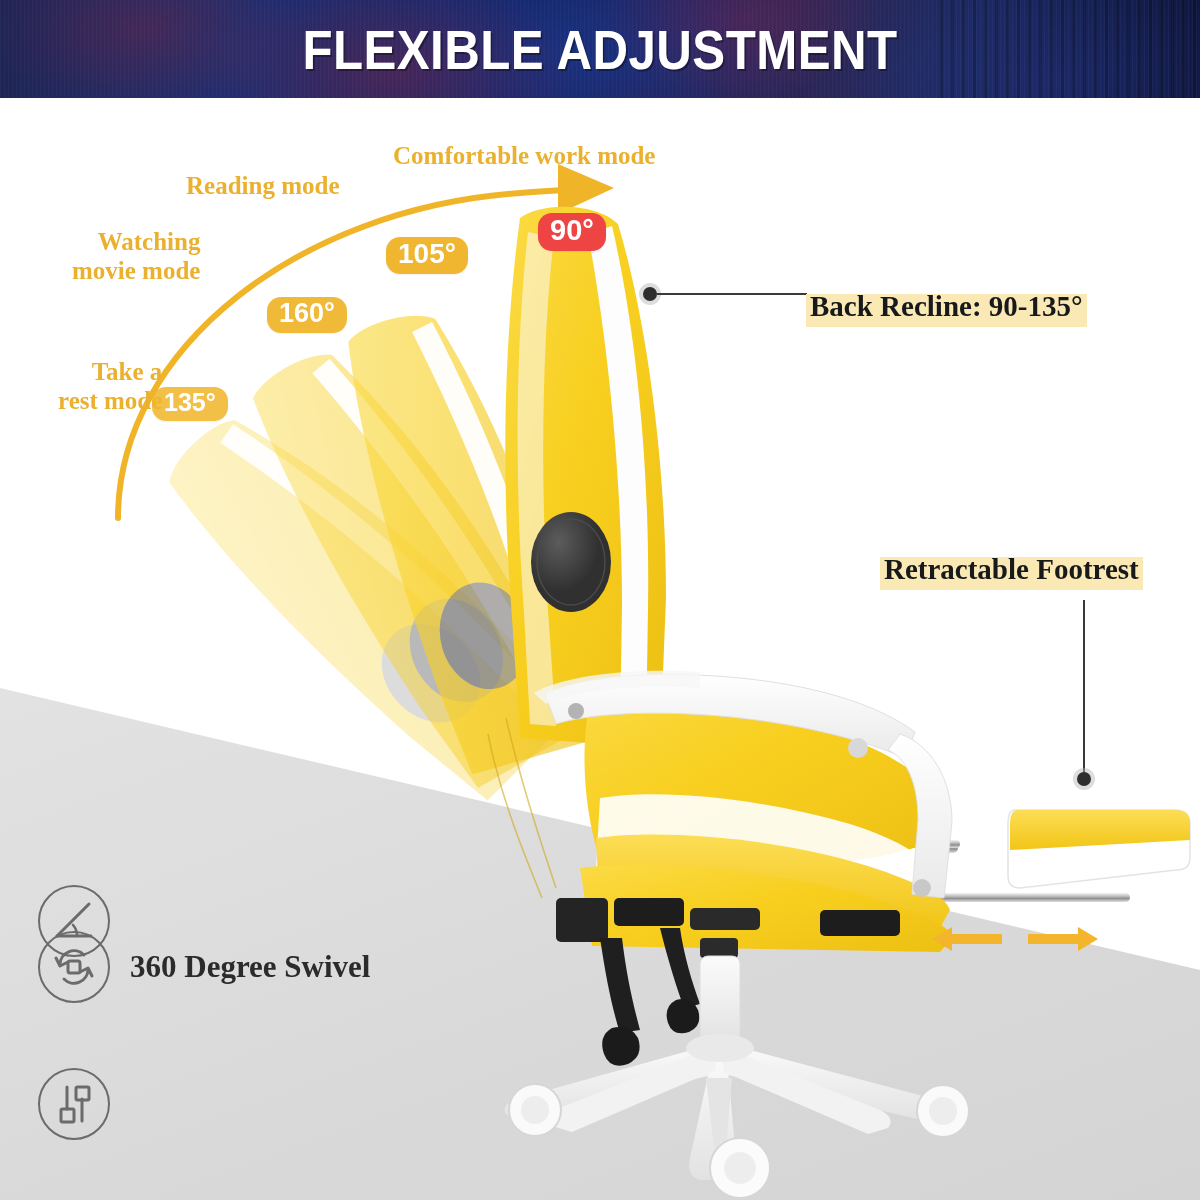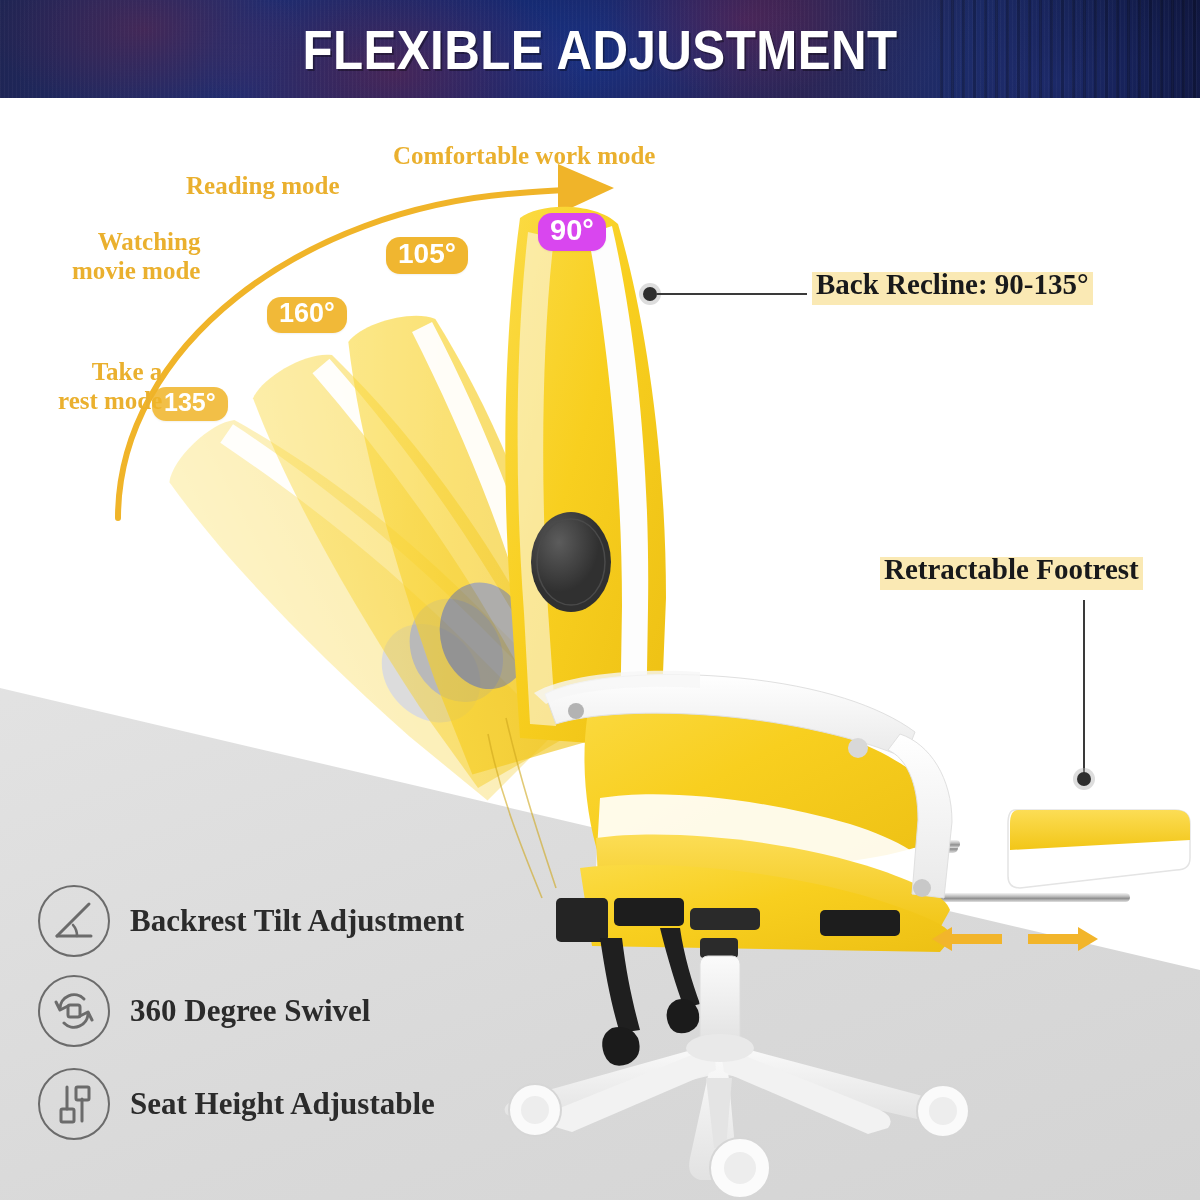--- a/index.html
+++ b/index.html
@@ -266,25 +266,25 @@
   <div class="mode-label" style="left:58px;top:358px;">Take a
 rest mode</div>
   <div class="mode-label" style="left:72px;top:228px;">Watching
 movie mode</div>
   <div class="mode-label" style="left:186px;top:172px;">Reading mode</div>
   <div class="mode-label" style="left:393px;top:142px;">Comfortable work mode</div>
 
   <div class="badge" style="left:152px;top:387px;font-size:25px;background:rgba(240,180,41,.86);">135°</div>
   <div class="badge" style="left:267px;top:297px;font-size:27px;background:rgba(240,180,41,.93);">160°</div>
   <div class="badge" style="left:386px;top:237px;font-size:28px;background:rgba(240,180,41,.97);">105°</div>
-  <div class="badge" style="left:538px;top:213px;font-size:29px;background:#d946ef;">90°</div>
+  <div class="badge" style="left:538px;top:213px;font-size:29px;background:#ef4444;">90°</div>
 
   <div class="leader-dot" style="left:643px;top:287px;"></div>
   <div class="leader" style="left:657px;top:293px;width:150px;height:2px;"></div>
-  <div class="callout-text" style="left:806px;top:266px;margin-left:6px;">Back Recline: 90-135°</div>
+  <div class="callout-text" style="left:806px;top:288px;">Back Recline: 90-135°</div>
 
   <div class="callout-text" style="left:880px;top:551px;">Retractable Footrest</div>
   <div class="leader" style="left:1083px;top:600px;width:2px;height:178px;"></div>
   <div class="leader-dot" style="left:1077px;top:772px;"></div>
 
   <svg class="dbl-arrow" style="left:930px;top:922px;" width="170" height="34" viewBox="0 0 170 34">
     <g fill="#f2b52b">
       <path d="M2 17 L22 5 L22 12 L72 12 L72 22 L22 22 L22 29 Z"></path>
       <path d="M168 17 L148 5 L148 12 L98 12 L98 22 L148 22 L148 29 Z"></path>
     </g>
@@ -293,24 +293,23 @@
   <div class="feature" style="top:885px;">
     <div class="feature-icon">
       <svg width="46" height="46" viewBox="0 0 46 46">
         <g fill="none" stroke="#6b6b6b" stroke-width="3" stroke-linecap="round">
           <line x1="6" y1="38" x2="40" y2="38"></line>
           <line x1="6" y1="38" x2="38" y2="6"></line>
           <path d="M26 38 A 16 16 0 0 0 22 27" stroke-width="2.6"></path>
         </g>
       </svg>
     </div>
-    <div class="feature-label">Backrest Tilt Adjustment</div>
   </div>
 
-  <div class="feature" style="top:975px;">
+  <div class="feature" style="top:931px;">
     <div class="feature-icon">
       <svg width="46" height="46" viewBox="0 0 46 46">
         <g fill="none" stroke="#6b6b6b" stroke-width="3" stroke-linecap="round" stroke-linejoin="round">
           <rect x="17" y="17" width="12" height="12" rx="2"></rect>
           <path d="M9 21 A 14 14 0 0 1 33 11"></path>
           <polyline points="5,14 9,22 17,18"></polyline>
           <path d="M37 25 A 14 14 0 0 1 13 35"></path>
           <polyline points="41,32 37,24 29,28"></polyline>
         </g>
       </svg>
@@ -322,16 +321,15 @@
     <div class="feature-icon">
       <svg width="46" height="46" viewBox="0 0 46 46">
         <g fill="none" stroke="#6b6b6b" stroke-width="3" stroke-linecap="round" stroke-linejoin="round">
           <line x1="16" y1="6" x2="16" y2="28"></line>
           <rect x="10" y="28" width="13" height="13" rx="1.5"></rect>
           <line x1="31" y1="18" x2="31" y2="40"></line>
           <rect x="25" y="6" width="13" height="13" rx="1.5"></rect>
         </g>
       </svg>
     </div>
-    <div class="feature-label">Seat Height Adjustable</div>
   </div>
 
 </div>
 
 </body></html>

